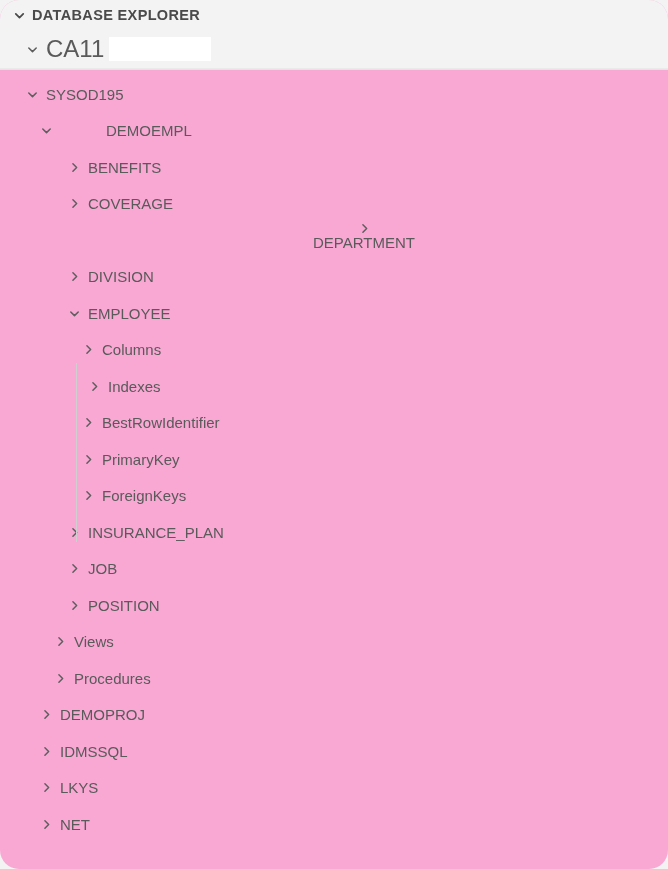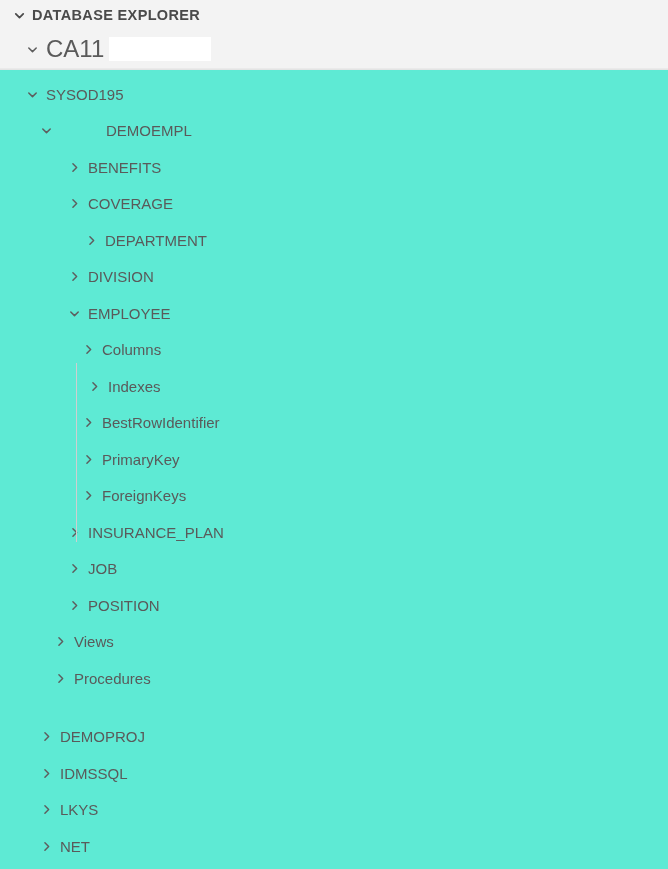--- a/index.html
+++ b/index.html
@@ -12,23 +12,24 @@
     background: #f3f3f3;
     font-family: "Liberation Sans", sans-serif;
     overflow: hidden;
     -webkit-font-smoothing: antialiased;
   }
 
   #explorer {
     position: relative;
     width: 668px;
     height: 869px;
-    background: #5eead4;
+    background: #f9a8d4;
     box-sizing: border-box;
     overflow: hidden;
+    border-radius: 19px;
   }
 
   
   .panel-header {
     display: flex;
     align-items: center;
     height: 30px;
     padding-left: 6px;
     box-sizing: border-box;
     background: #f3f3f3;
@@ -188,21 +189,21 @@
         <span class="tree-label">BENEFITS</span>
       </div>
       <div class="tree-row" style="padding-left: 60px;">
         <span class="twisty">
           <svg class="chev" viewBox="0 0 14 14" aria-hidden="true">
             <path d="M5.3 3 L9.3 7 L5.3 11"></path>
           </svg>
         </span>
         <span class="tree-label">COVERAGE</span>
       </div>
-      <div class="tree-row" style="padding-left: 77px;">
+      <div class="tree-row" style="padding-left: 60px; flex-direction: column;">
         <span class="twisty">
           <svg class="chev" viewBox="0 0 14 14" aria-hidden="true">
             <path d="M5.3 3 L9.3 7 L5.3 11"></path>
           </svg>
         </span>
         <span class="tree-label">DEPARTMENT</span>
       </div>
       <div class="tree-row" style="padding-left: 60px;">
         <span class="twisty">
           <svg class="chev" viewBox="0 0 14 14" aria-hidden="true">
@@ -292,21 +293,21 @@
         <span class="tree-label">Views</span>
       </div>
       <div class="tree-row" style="padding-left: 46px;">
         <span class="twisty">
           <svg class="chev" viewBox="0 0 14 14" aria-hidden="true">
             <path d="M5.3 3 L9.3 7 L5.3 11"></path>
           </svg>
         </span>
         <span class="tree-label">Procedures</span>
       </div>
-      <div class="tree-row" style="padding-left: 32px; margin-top: 22px;">
+      <div class="tree-row" style="padding-left: 32px;">
         <span class="twisty">
           <svg class="chev" viewBox="0 0 14 14" aria-hidden="true">
             <path d="M5.3 3 L9.3 7 L5.3 11"></path>
           </svg>
         </span>
         <span class="tree-label">DEMOPROJ</span>
       </div>
       <div class="tree-row" style="padding-left: 32px;">
         <span class="twisty">
           <svg class="chev" viewBox="0 0 14 14" aria-hidden="true">

